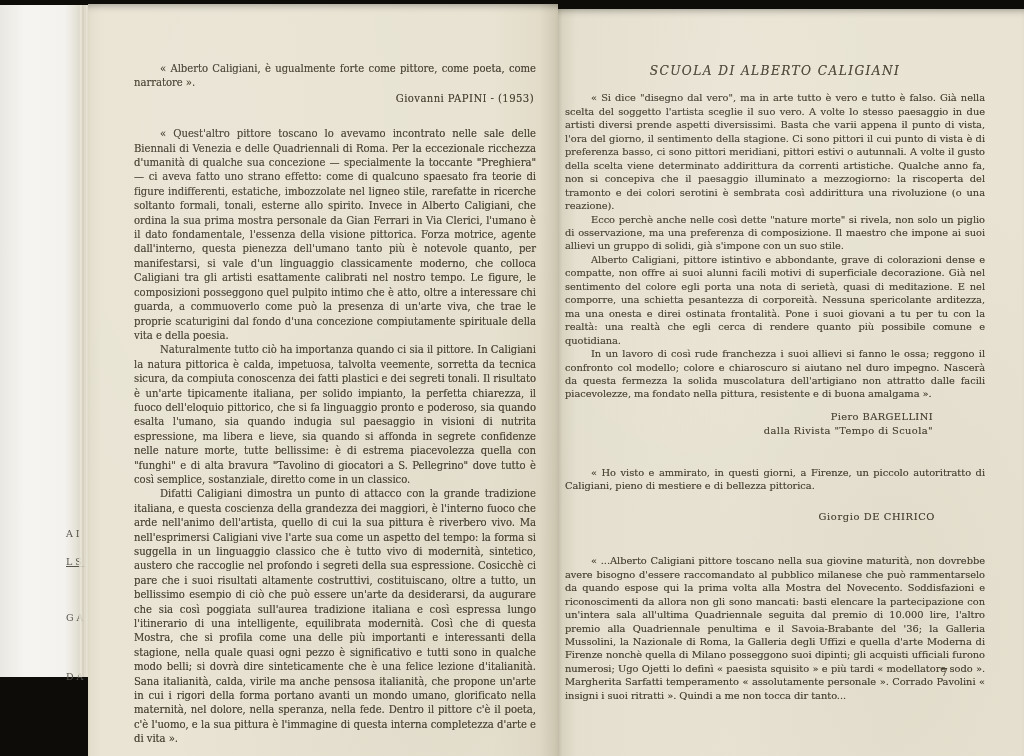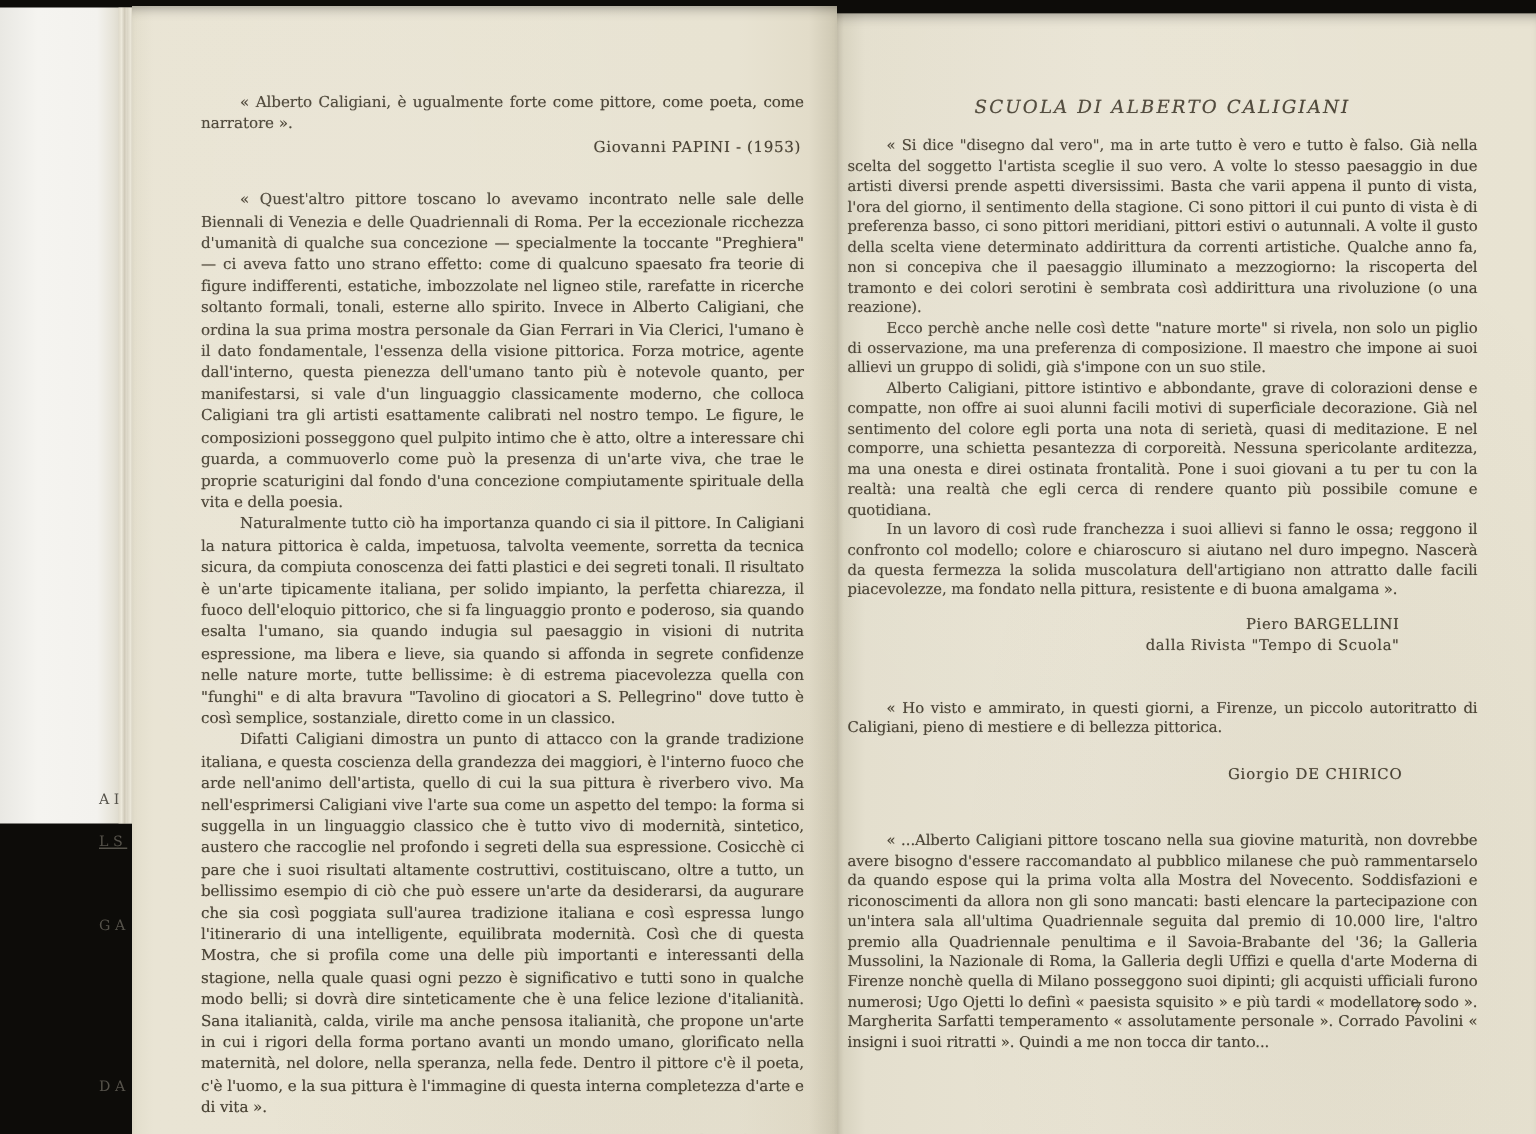--- a/index.html
+++ b/index.html
@@ -6,38 +6,38 @@
     margin: 0; padding: 0;
     width: 1024px; height: 756px;
     overflow: hidden;
     background: #0d0c09;
     font-family: "DejaVu Serif", "Liberation Serif", serif;
   }
   .scene { position: relative; width: 1024px; height: 756px; }
 
   
   .under-page {
-    position: absolute; left: 0; top: 5px; width: 90px; height: 544px;
+    position: absolute; left: 0; top: 5px; width: 90px; height: 672px;
     background: linear-gradient(to right,
       #e9e8e3 0%, #f5f4f0 28%, #f3f2ee 72%,
       #e6e3d8 84%, #d8d4c6 92%, #c2beae 100%);
     text-align: center;
   }
   .under-page .edge-stripes {
     position: absolute; right: 0; top: 0; width: 11px; height: 100%;
     background: repeating-linear-gradient(to right,
       #ddd8c8 0px, #efebdd 2px, #cfc9b8 4px, #e8e3d4 6px);
     opacity: 0.85;
   }
   .fragment {
     position: absolute; left: 66px;
     font-size: 9.5px; letter-spacing: 3px; color: #56534b;
     white-space: nowrap;
   }
-  .f1 { top: 523px; } .f2 { top: 551px; text-decoration: underline; } .f3 { top: 607px; } .f4 { top: 666px; margin-top: 48px; }
+  .f1 { top: 523px; } .f2 { top: 551px; text-decoration: underline; } .f3 { top: 607px; } .f4 { top: 666px; }
 
   
   .page {
     position: absolute;
     color: #4a4335;
     box-shadow: inset 0 7px 9px -7px rgba(0,0,0,0.45);
   }
   .page::after {
     content: ""; position: absolute; inset: 0; pointer-events: none;
     background:

